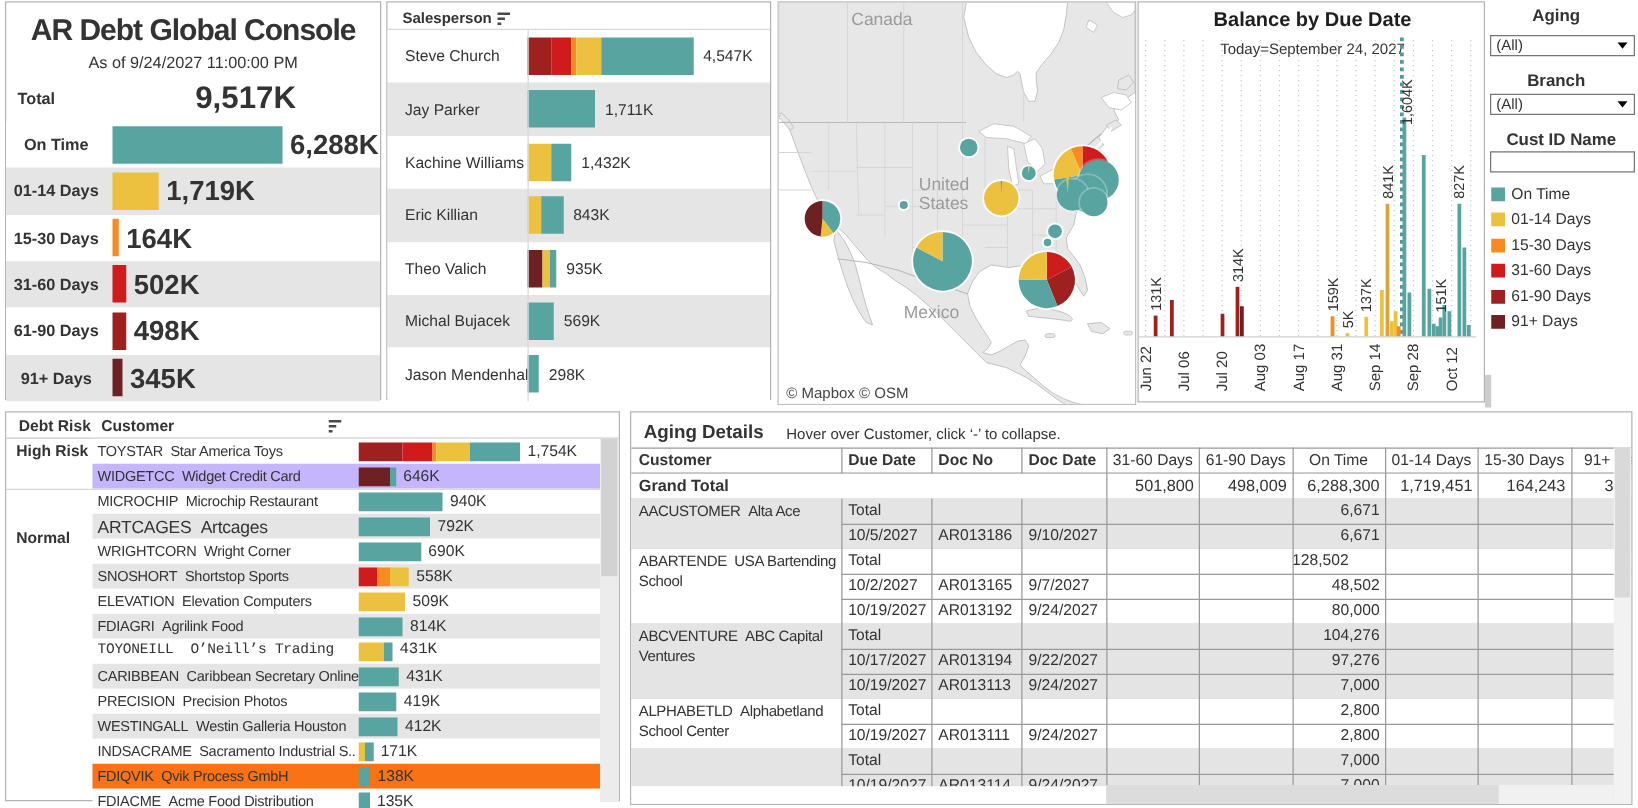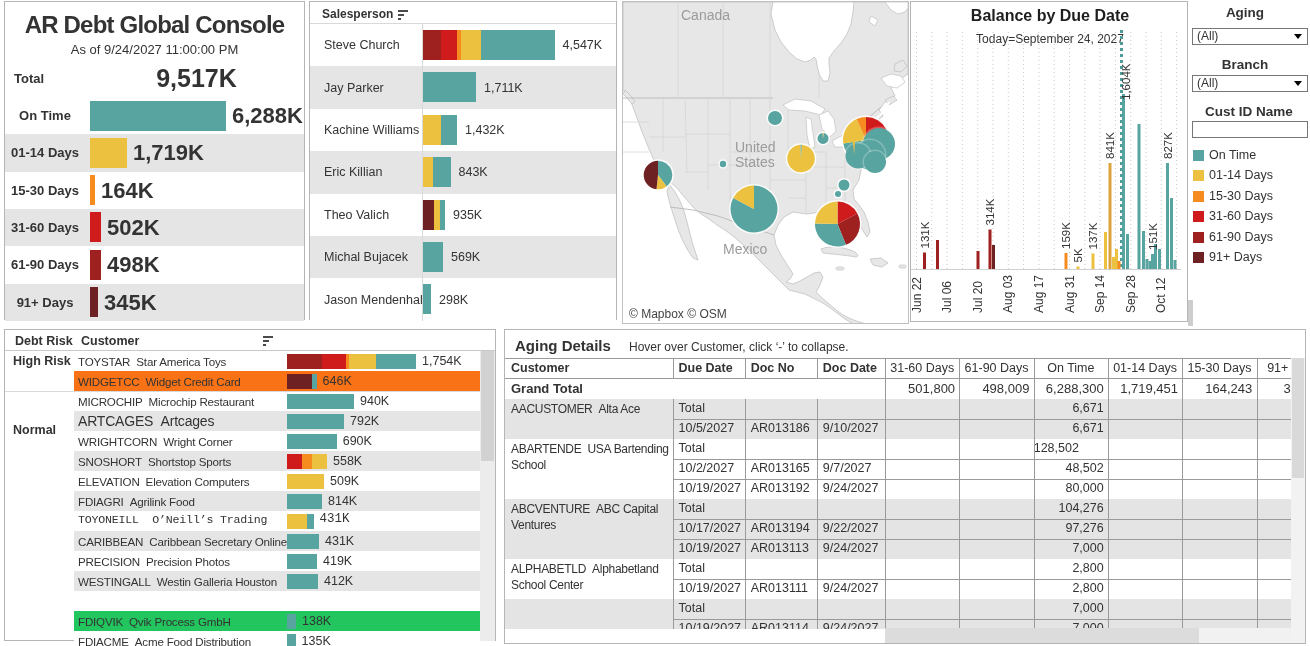--- a/index.html
+++ b/index.html
@@ -309,21 +309,21 @@
     <div class="abs" style="left:69px;top:21px;width:406px;height:20px;background:#fff;">
       <div class="abs" style="left:4px;top:0;height:100%;font-size:11.6px;letter-spacing:-0.2px;display:flex;align-items:center;white-space:nowrap;">TOYSTAR&nbsp;&nbsp;Star America Toys</div>
       <div class="abs" style="left:213.0px;top:2.5px;width:34.6px;height:15px;background:#9e211f;"></div>
       <div class="abs" style="left:247.6px;top:2.5px;width:24.8px;height:15px;background:#d01b1d;"></div>
       <div class="abs" style="left:272.4px;top:2.5px;width:2.5px;height:15px;background:#f68c1f;"></div>
       <div class="abs" style="left:274.9px;top:2.5px;width:27.3px;height:15px;background:#ecc13f;"></div>
       <div class="abs" style="left:302.2px;top:2.5px;width:39.8px;height:15px;background:#58a4a0;"></div>
       <div class="abs" style="left:348.0px;top:0;height:100%;font-size:12.5px;display:flex;align-items:center;">1,754K</div>
     </div>
     <div class="abs b" style="left:8px;top:24px;font-size:12.5px;">High Risk</div>
-    <div class="abs" style="left:69px;top:41px;width:406px;height:20px;background:#f97316;padding-left:32px;">
+    <div class="abs" style="left:69px;top:41px;width:406px;height:20px;background:#c4b5fd;padding-left:32px;">
       <div class="abs" style="left:4px;top:0;height:100%;font-size:11.6px;letter-spacing:-0.2px;display:flex;align-items:center;white-space:nowrap;">WIDGETCC&nbsp;&nbsp;Widget Credit Card</div>
       <div class="abs" style="left:213.0px;top:2.5px;width:24.6px;height:15px;background:#6e2123;"></div>
       <div class="abs" style="left:237.6px;top:2.5px;width:5.0px;height:15px;background:#58a4a0;"></div>
       <div class="abs" style="left:248.6px;top:0;height:100%;font-size:12.5px;display:flex;align-items:center;">646K</div>
     </div>
     <div class="abs" style="left:69px;top:61px;width:406px;height:20px;background:#fff;">
       <div class="abs" style="left:4px;top:0;height:100%;font-size:11.6px;letter-spacing:-0.2px;display:flex;align-items:center;white-space:nowrap;">MICROCHIP&nbsp;&nbsp;Microchip Restaurant</div>
       <div class="abs" style="left:213.0px;top:2.5px;width:67.0px;height:15px;background:#58a4a0;"></div>
       <div class="abs" style="left:286.0px;top:0;height:100%;font-size:12.5px;display:flex;align-items:center;">940K</div>
     </div>
@@ -369,21 +369,27 @@
     <div class="abs" style="left:69px;top:221px;width:406px;height:20px;background:#fff;">
       <div class="abs" style="left:4px;top:0;height:100%;font-size:11.6px;letter-spacing:-0.2px;display:flex;align-items:center;white-space:nowrap;">PRECISION&nbsp;&nbsp;Precision Photos</div>
       <div class="abs" style="left:213.0px;top:2.5px;width:30.0px;height:15px;background:#58a4a0;"></div>
       <div class="abs" style="left:249.0px;top:0;height:100%;font-size:12.5px;display:flex;align-items:center;">419K</div>
     </div>
     <div class="abs" style="left:69px;top:241px;width:406px;height:20px;background:#e5e5e5;">
       <div class="abs" style="left:4px;top:0;height:100%;font-size:11.6px;letter-spacing:-0.2px;display:flex;align-items:center;white-space:nowrap;">WESTINGALL&nbsp;&nbsp;Westin Galleria Houston</div>
       <div class="abs" style="left:213.0px;top:2.5px;width:31.0px;height:15px;background:#58a4a0;"></div>
       <div class="abs" style="left:250.0px;top:0;height:100%;font-size:12.5px;display:flex;align-items:center;">412K</div>
     </div>
-    <div class="abs" style="left:69px;top:281px;width:406px;height:20px;background:#22c55e;">
+    <div class="abs" style="left:69px;top:261px;width:406px;height:20px;background:#fff;">
+      <div class="abs" style="left:4px;top:0;height:100%;font-size:11.6px;letter-spacing:-0.2px;display:flex;align-items:center;white-space:nowrap;">INDSACRAME&nbsp;&nbsp;Sacramento Industrial S..</div>
+      <div class="abs" style="left:213.0px;top:2.5px;width:5.0px;height:15px;background:#ecc13f;"></div>
+      <div class="abs" style="left:218.0px;top:2.5px;width:6.5px;height:15px;background:#58a4a0;"></div>
+      <div class="abs" style="left:230.5px;top:0;height:100%;font-size:12.5px;display:flex;align-items:center;">171K</div>
+    </div>
+    <div class="abs" style="left:69px;top:281px;width:406px;height:20px;background:#f97316;">
       <div class="abs" style="left:4px;top:0;height:100%;font-size:11.6px;letter-spacing:-0.2px;display:flex;align-items:center;white-space:nowrap;">FDIQVIK&nbsp;&nbsp;Qvik Process GmbH</div>
       <div class="abs" style="left:213.0px;top:2.5px;width:9.0px;height:15px;background:#58a4a0;"></div>
       <div class="abs" style="left:228.0px;top:0;height:100%;font-size:12.5px;display:flex;align-items:center;text-align:right;">138K</div>
     </div>
     <div class="abs" style="left:69px;top:301px;width:406px;height:20px;background:#fff;">
       <div class="abs" style="left:4px;top:0;height:100%;font-size:11.6px;letter-spacing:-0.2px;display:flex;align-items:center;white-space:nowrap;">FDIACME&nbsp;&nbsp;Acme Food Distribution</div>
       <div class="abs" style="left:213.0px;top:2.5px;width:8.6px;height:15px;background:#58a4a0;"></div>
       <div class="abs" style="left:227.6px;top:0;height:100%;font-size:12.5px;display:flex;align-items:center;">135K</div>
     </div>
     <div class="abs" style="left:0;top:61px;width:475px;height:1px;background:#d9d9d9;"></div>

